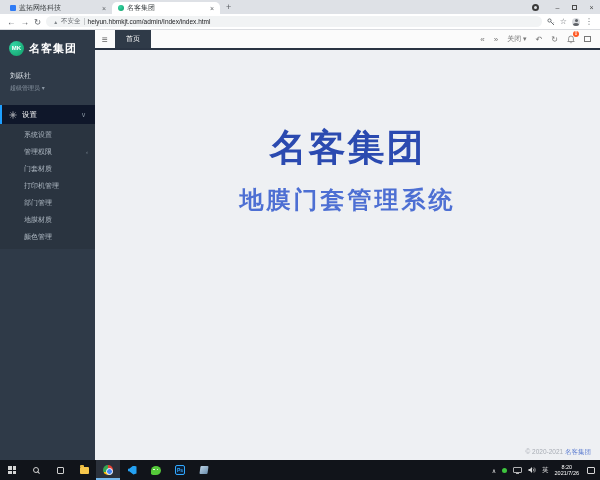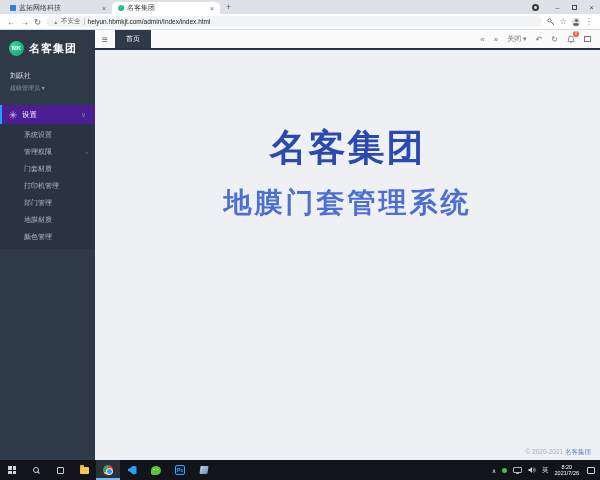--- a/index.html
+++ b/index.html
@@ -37,39 +37,39 @@
 
   .sidebar { width:95px; flex-shrink:0; background:#2f3a48; display:flex; flex-direction:column; }
   .logo-row { height:30px; display:flex; align-items:center; gap:5px; padding:0 9px; margin-top:3px; }
   .logo-circle { width:15px; height:15px; border-radius:50%; background:radial-gradient(circle at 30% 30%, #35d6a5, #0e9c66); color:#fff; font-size:6px; font-weight:bold; display:flex; align-items:center; justify-content:center; flex-shrink:0; }
   .brand-txt { color:#fff; font-size:11px; font-weight:bold; letter-spacing:1px; white-space:nowrap; }
   .user-blk { padding:8px 10px 12px; }
   .user-name { color:#dfe4e9; font-size:7px; }
   .user-role { color:#8b97a4; font-size:6px; margin-top:3px; }
   .menu-item { height:19px; display:flex; align-items:center; gap:5px; padding:0 9px; font-size:7.5px; color:#c3ccd5; }
   .menu-item .m-chev { margin-left:auto; font-size:7px; color:#7f8b98; }
-  .menu-item.active { background:#4c1d95; color:#fff; border-left:2px solid #1e9fff; padding-left:7px; }
+  .menu-item.active { background:#0f172a; color:#fff; border-left:2px solid #1e9fff; padding-left:7px; }
   .submenu { background:#2a3440; padding:2px 0 4px; }
   .sub-item { height:17px; display:flex; align-items:center; padding:0 7px 0 24px; font-size:7px; color:#aeb8c2; }
   .sub-item .m-chev { margin-left:auto; font-size:6px; color:#7f8b98; }
   .micon { width:8px; height:8px; flex-shrink:0; display:flex; align-items:center; justify-content:center; }
 
   .main { flex:1; min-width:0; display:flex; flex-direction:column; background:#eef0f3; }
   .admin-header { height:20px; background:#fbfbfb; border-bottom:2px solid #2a3443; display:flex; align-items:stretch; }
   .hamburger { width:20px; display:flex; align-items:center; justify-content:center; font-size:10px; color:#666; }
   .home-tab { background:#2f3a48; color:#fff; font-size:7px; display:flex; align-items:center; padding:0 11px; }
   .hdr-right { margin-left:auto; display:flex; align-items:center; gap:9px; padding-right:9px; font-size:8px; color:#777; }
   .hdr-txt { font-size:7px; }
   .bell-wrap { position:relative; display:flex; }
   .badge { position:absolute; top:-4px; right:-4px; min-width:6px; height:6px; background:#ff5722; color:#fff; font-size:4.5px; line-height:6px; text-align:center; border-radius:3px; padding:0 1px; }
   .fs-box { width:7px; height:6px; border:1px solid #777; }
 
   .content { flex:1; position:relative; display:flex; flex-direction:column; align-items:center; }
   .big-title { margin-top:73px; font-size:37px; font-weight:bold; color:#2b4ab0; letter-spacing:2px; }
-  .sub-title { margin-top:11px; font-size:28px; font-weight:bold; color:#4d6fd3; letter-spacing:3px; }
+  .sub-title { margin-top:11px; font-size:24px; font-weight:bold; color:#4d6fd3; letter-spacing:3px; }
   .page-footer { position:absolute; bottom:3px; right:9px; font-size:6.5px; color:#a8adb5; }
   .page-footer .fb { color:#5a7bd0; }
 
   
   .taskbar { position:absolute; bottom:0; left:0; right:0; height:20px; background:#11141a; display:flex; align-items:center; }
   .tb-btn { width:24px; height:20px; display:flex; align-items:center; justify-content:center; }
   .tb-btn.active { background:#2b313b; box-shadow:inset 0 -2px 0 #76b9ed; }
   .win-logo { width:8px; height:8px; display:grid; grid-template-columns:1fr 1fr; grid-template-rows:1fr 1fr; gap:1px; }
   .win-logo span { background:#d6d6d6; }
   .search-ic { width:6px; height:6px; border:1px solid #cfcfcf; border-radius:50%; position:relative; }

